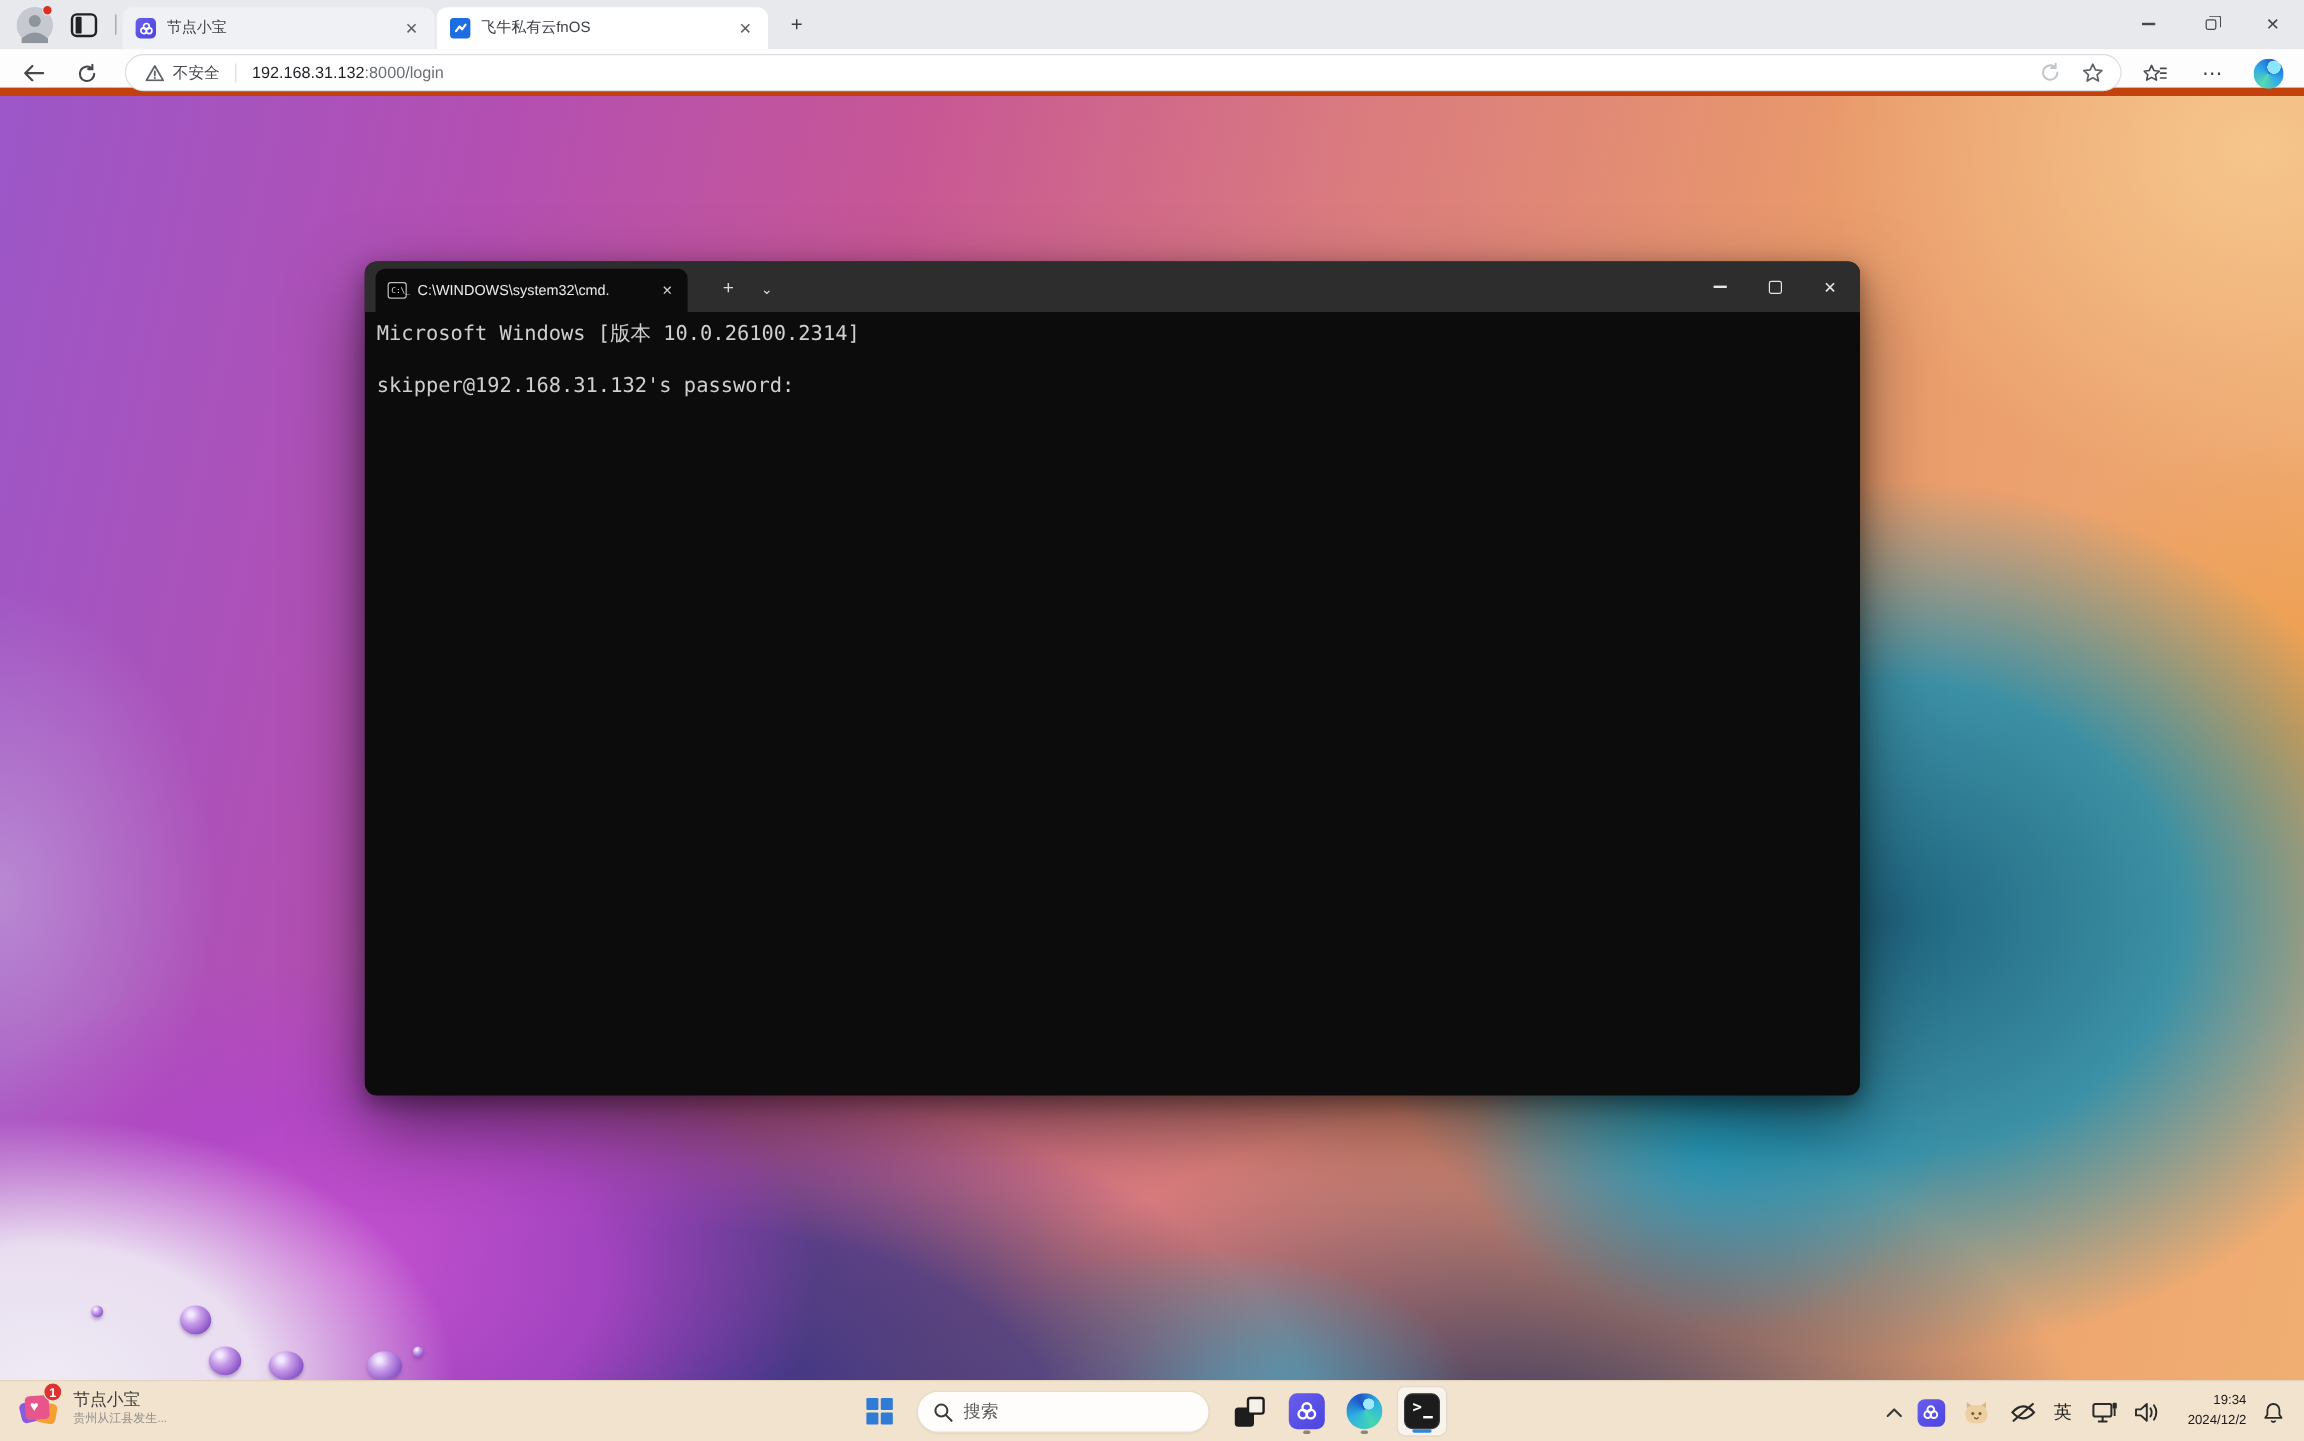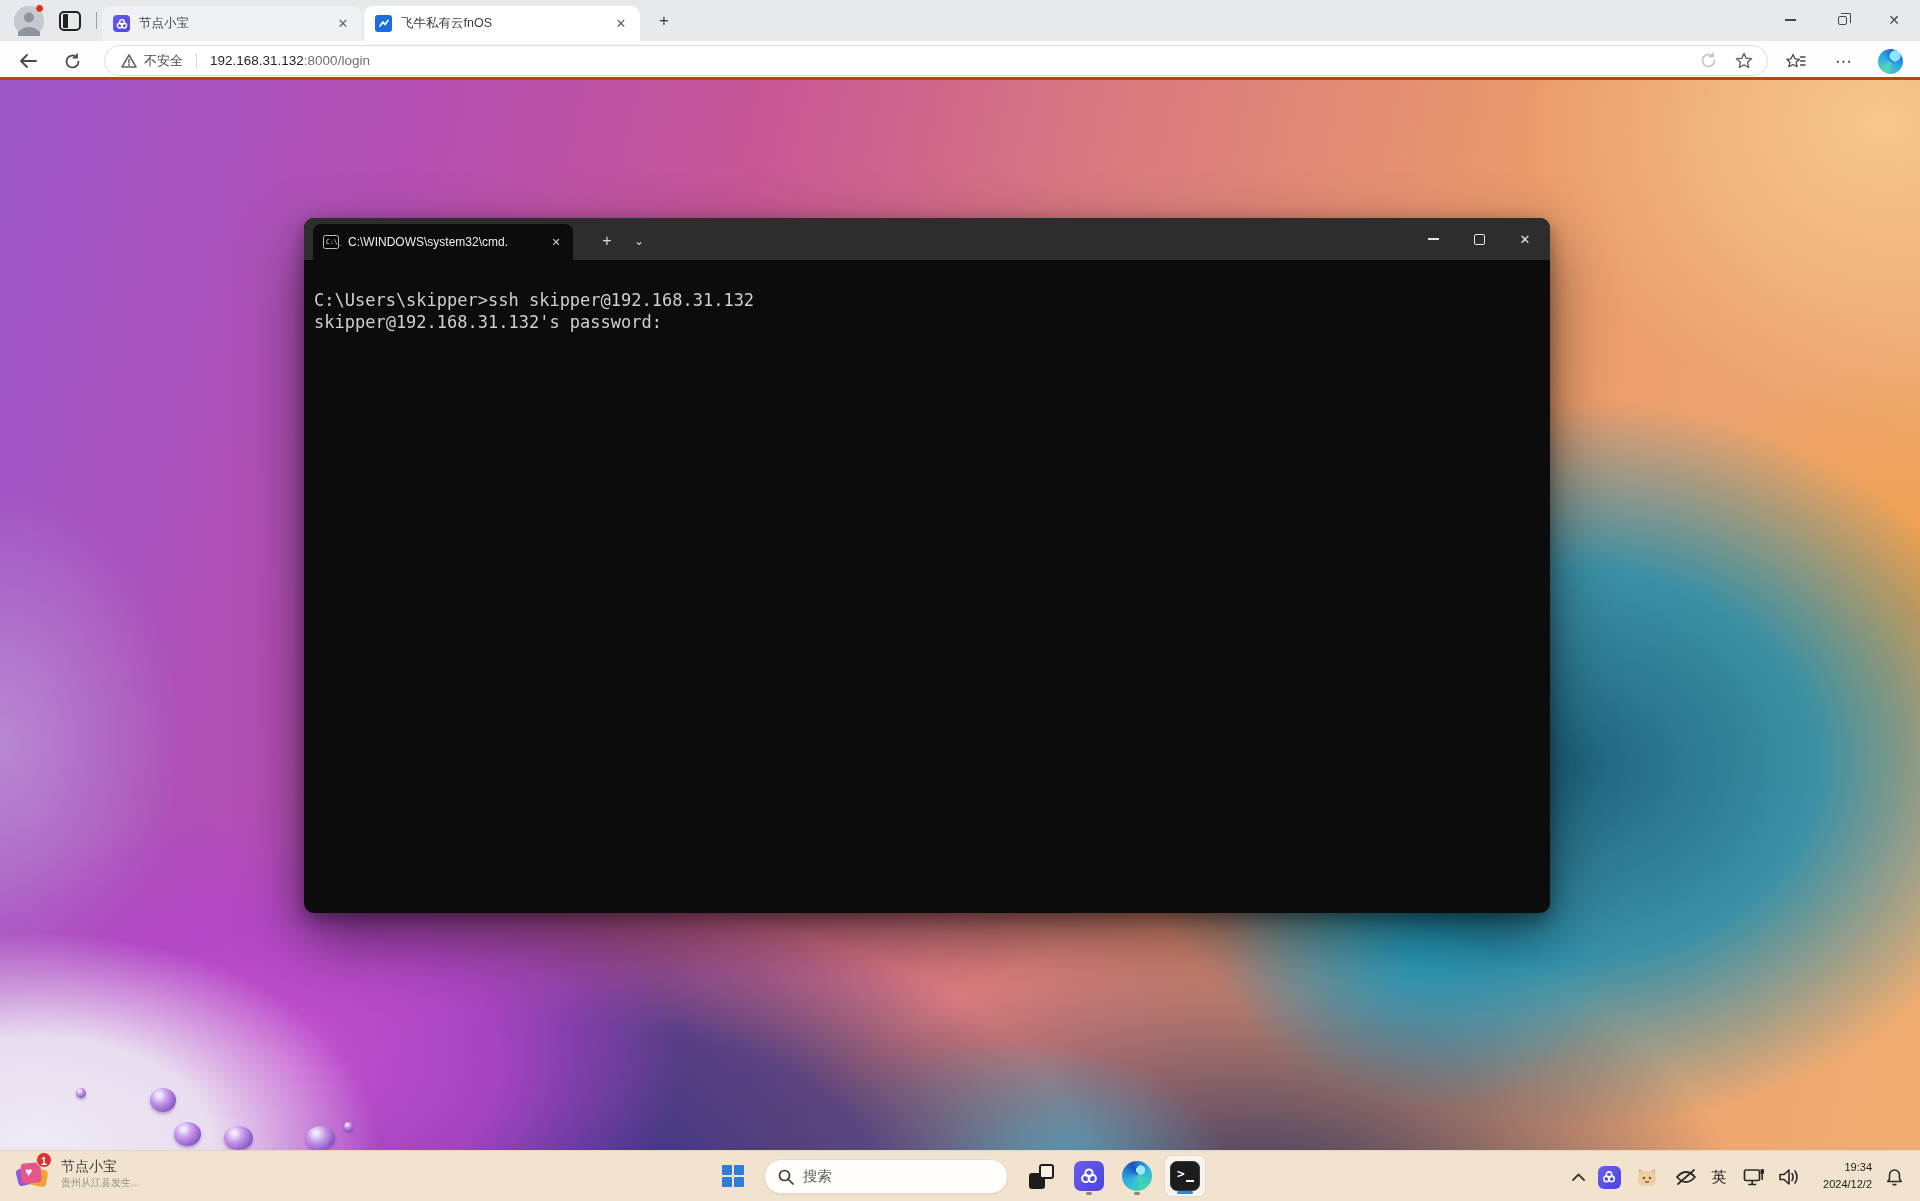--- a/index.html
+++ b/index.html
@@ -24,21 +24,21 @@
   .tab-title { flex:1; margin-left:9px; font-size:12.5px; color:#3b3f44; white-space:nowrap; overflow:hidden; text-overflow:ellipsis; }
   .tab-close { flex:0 0 auto; margin-left:6px; font-size:13px; color:#5f6368; width:18px; height:18px; line-height:18px; text-align:center; border-radius:4px; }
   .newtab { position:absolute; left:652px; top:9px; width:24px; height:24px; border:none; background:transparent; font-size:17px; color:#3c4043; line-height:24px; text-align:center; cursor:pointer; }
   .wc-group { position:absolute; right:0; top:0; height:40px; display:flex; }
   .wc { width:52px; height:40px; border:none; background:transparent; display:flex; align-items:center; justify-content:center; color:#43464a; font-size:14px; cursor:pointer; }
   .min-bar { display:block; width:11px; height:1.4px; background:#43464a; }
   .restore-box { display:block; position:relative; width:9px; height:9px; border:1.2px solid #43464a; border-radius:2px; }
   .restore-box::before { content:""; position:absolute; left:2px; top:-4px; width:9px; height:9px; border:1.2px solid #43464a; border-left:none; border-bottom:none; border-radius:0 2px 0 0; }
 
   
-  .toolbar { position:absolute; top:41px; left:0; width:1920px; height:39px; background:#fdfdfe; border-bottom:3px solid #c2410c; }
+  .toolbar { position:absolute; top:41px; left:0; width:1920px; height:39px; background:#fdfdfe; border-bottom:7px solid #c2410c; }
   .nav-btn { position:absolute; top:7px; width:28px; height:26px; border:none; background:transparent; cursor:pointer; display:flex; align-items:center; justify-content:center; }
   .nav-back { left:14px; } .nav-refresh { left:58px; }
   .addr-pill { position:absolute; left:104px; top:4px; width:1664px; height:31px; border:1px solid #dbdde1; border-radius:16px; background:#ffffff; display:flex; align-items:center; padding:0 14px 0 16px; }
   .addr-label { margin-left:7px; font-size:13px; color:#474a4e; }
   .addr-sep { width:1px; height:16px; background:#d7d9dd; margin:0 13px; }
   .url-host { font-size:13.5px; color:#1f2125; }
   .url-suffix { font-size:13.5px; color:#6b6f74; }
   .addr-right { margin-left:auto; display:flex; align-items:center; gap:18px; }
   .fav-btn { left:1782px; } .more-btn { left:1830px; }
   .more-btn { font-size:17px; color:#3c4043; letter-spacing:1px; }
@@ -241,22 +241,22 @@
           <button class="twc">
               <span class="t-min"></span>
             </button>
           <button class="twc">
               <span class="t-max"></span>
             </button>
           <button class="twc">✕</button>
         </div>
       </div>
       <div class="term-body">
+        <div class="tline">Microsoft Windows [版本 10.0.26100.2314]</div>
         <div class="tline"></div>
-        <div class="tline">C:\Users\skipper&gt;ssh skipper@192.168.31.132</div>
         <div class="tline">skipper@192.168.31.132's password:</div>
       </div>
     </section>
   </main>
 
   <footer class="taskbar">
 
     <div class="widget">
       <span class="widget-ico">
         <span class="wsq wsq1"></span>

